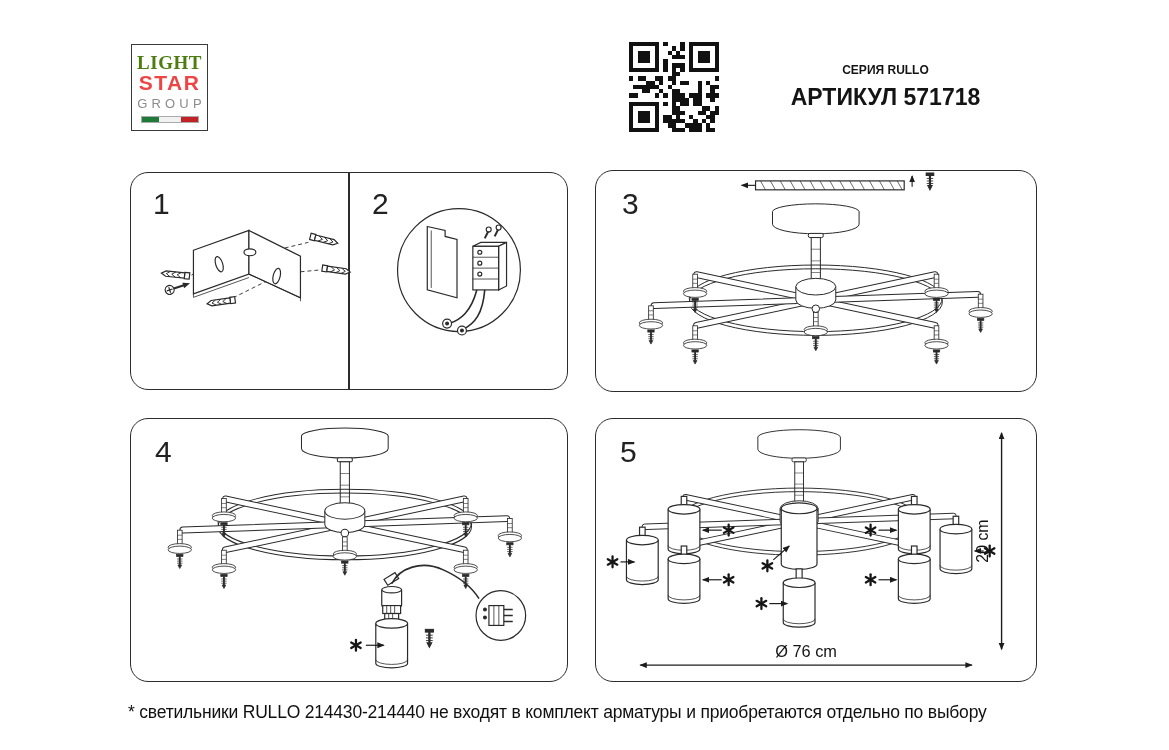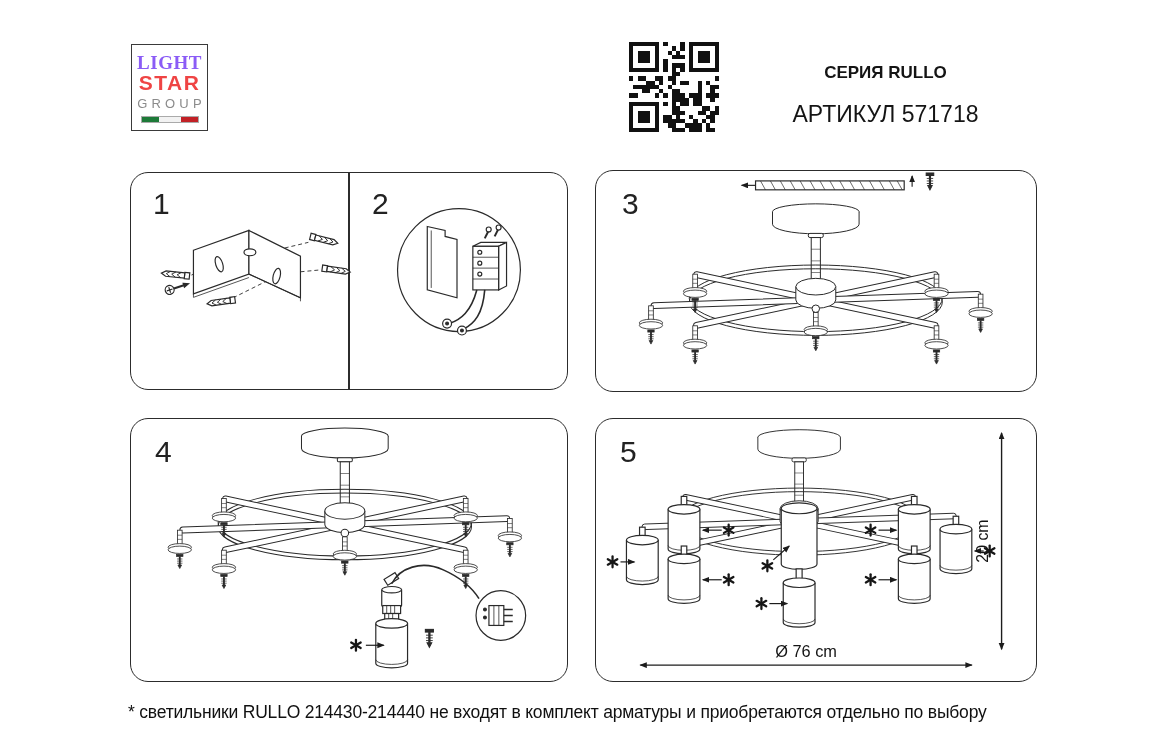--- a/index.html
+++ b/index.html
@@ -5,31 +5,31 @@
   html,body{margin:0;padding:0;background:#e8e8e8;}
   .sheet{
     position:relative;width:1169px;height:750px;background:#ffffff;
     font-family:"Liberation Sans",sans-serif;color:#1c1c1c;overflow:hidden;margin:0 auto;
   }
   
   .logo{
     position:absolute;left:131px;top:44px;width:77px;height:87px;
     border:1.6px solid #3a3a3a;box-sizing:border-box;text-align:center;background:#fff;
   }
-  .logo .w1{font-family:"Liberation Serif",serif;font-weight:700;font-size:19px;line-height:19px;margin-top:8px;letter-spacing:.5px;color:#8b5cf6;}
+  .logo .w1{font-family:"Liberation Serif",serif;font-weight:700;font-size:19px;line-height:19px;margin-top:8px;letter-spacing:.5px;color:#4d7c0f;}
   .logo .w2{font-family:Liberation Sans, sans-serif;font-weight:700;font-size:21px;line-height:21px;letter-spacing:1.5px;color:#ef4444;}
   .logo .w3{font-size:13px;letter-spacing:4.2px;color:#8b8b8b;margin-top:3px;text-indent:4px;}
   .logo .flag{width:56px;height:5px;margin:5px auto 0;border:.5px solid #aaa;
     background:linear-gradient(90deg,#1d7a38 0 31%,#f2f2f2 31% 69%,#c22126 69% 100%);}
   .title{position:absolute;left:231px;top:57px;font-size:22px;font-weight:700;line-height:27.5px;letter-spacing:.2px;color:#141414;}
   .qr{position:absolute;left:629px;top:42px;width:90px;height:90px;}
   .qr svg{width:100%;height:100%;shape-rendering:crispEdges;}
   .series-block{position:absolute;left:778px;top:63px;width:215px;text-align:center;}
-  .series{font-size:17px;font-weight:700;color:#141414;}
-  .article{font-size:23px;font-weight:400;margin-top:18px;color:#141414;}
+  .series{font-size:12px;font-weight:700;color:#141414;}
+  .article{font-size:23px;font-weight:700;margin-top:7px;color:#141414;}
   
   .panel{position:absolute;border:1.6px solid #2c2c2c;border-radius:18px;box-sizing:border-box;background:#fff;}
   #panel-1{left:130px;top:172px;width:438px;height:218px;}
   #panel-3{left:595px;top:170px;width:442px;height:222px;}
   #panel-4{left:130px;top:418px;width:438px;height:264px;}
   #panel-5{left:595px;top:418px;width:442px;height:264px;}
   .panel svg.draw{position:absolute;left:0;top:0;width:100%;height:100%;}
   .pnum{position:absolute;font-size:30px;font-weight:400;color:#222;z-index:2;}
   .divider{position:absolute;left:217px;top:0;bottom:0;width:1.6px;background:#2c2c2c;}
   

